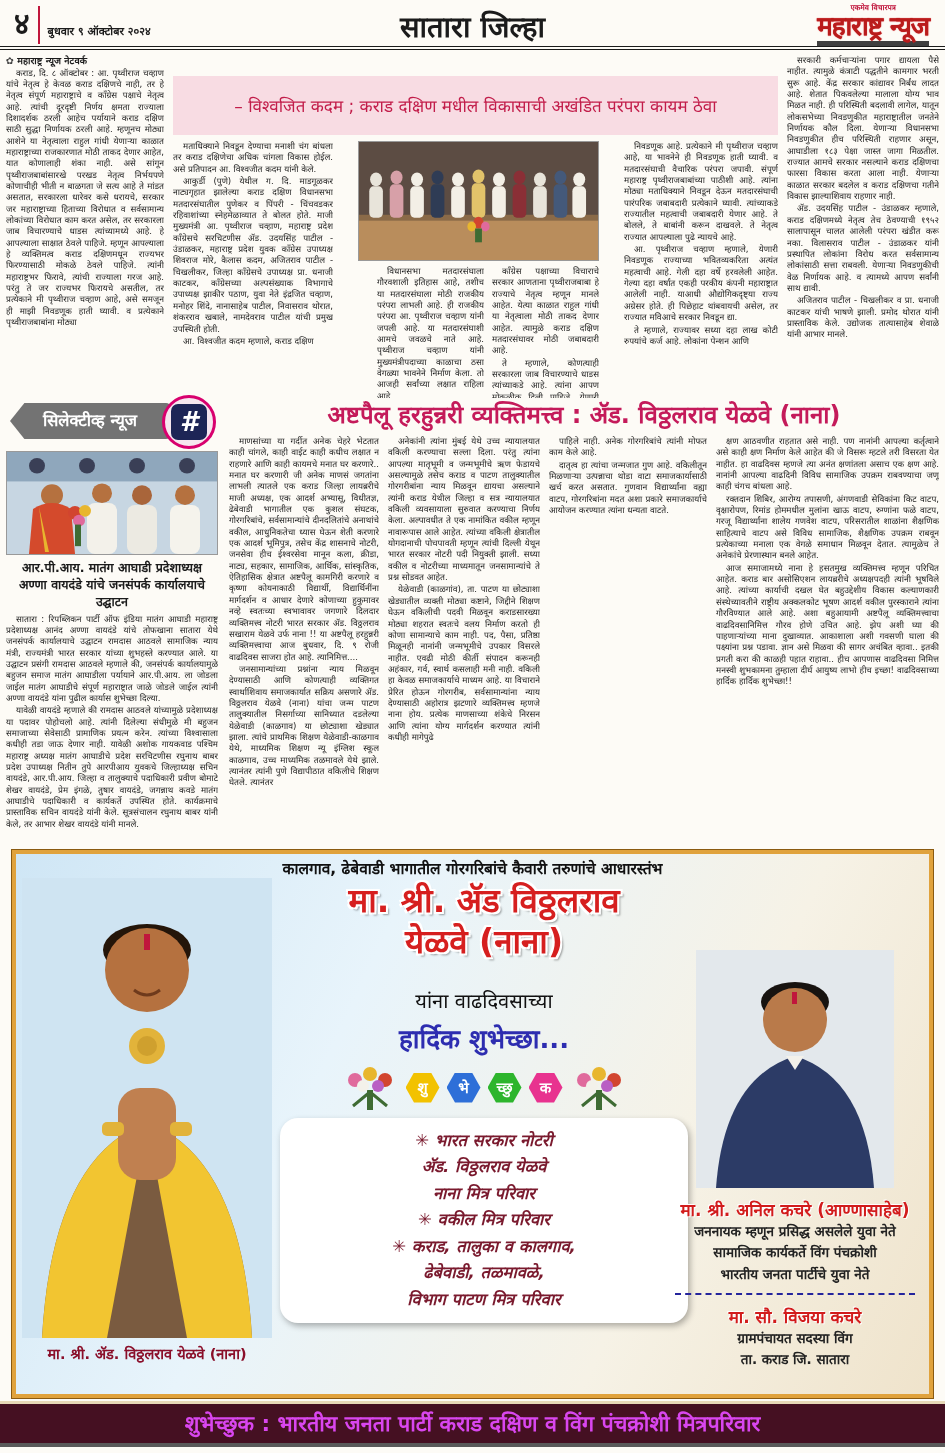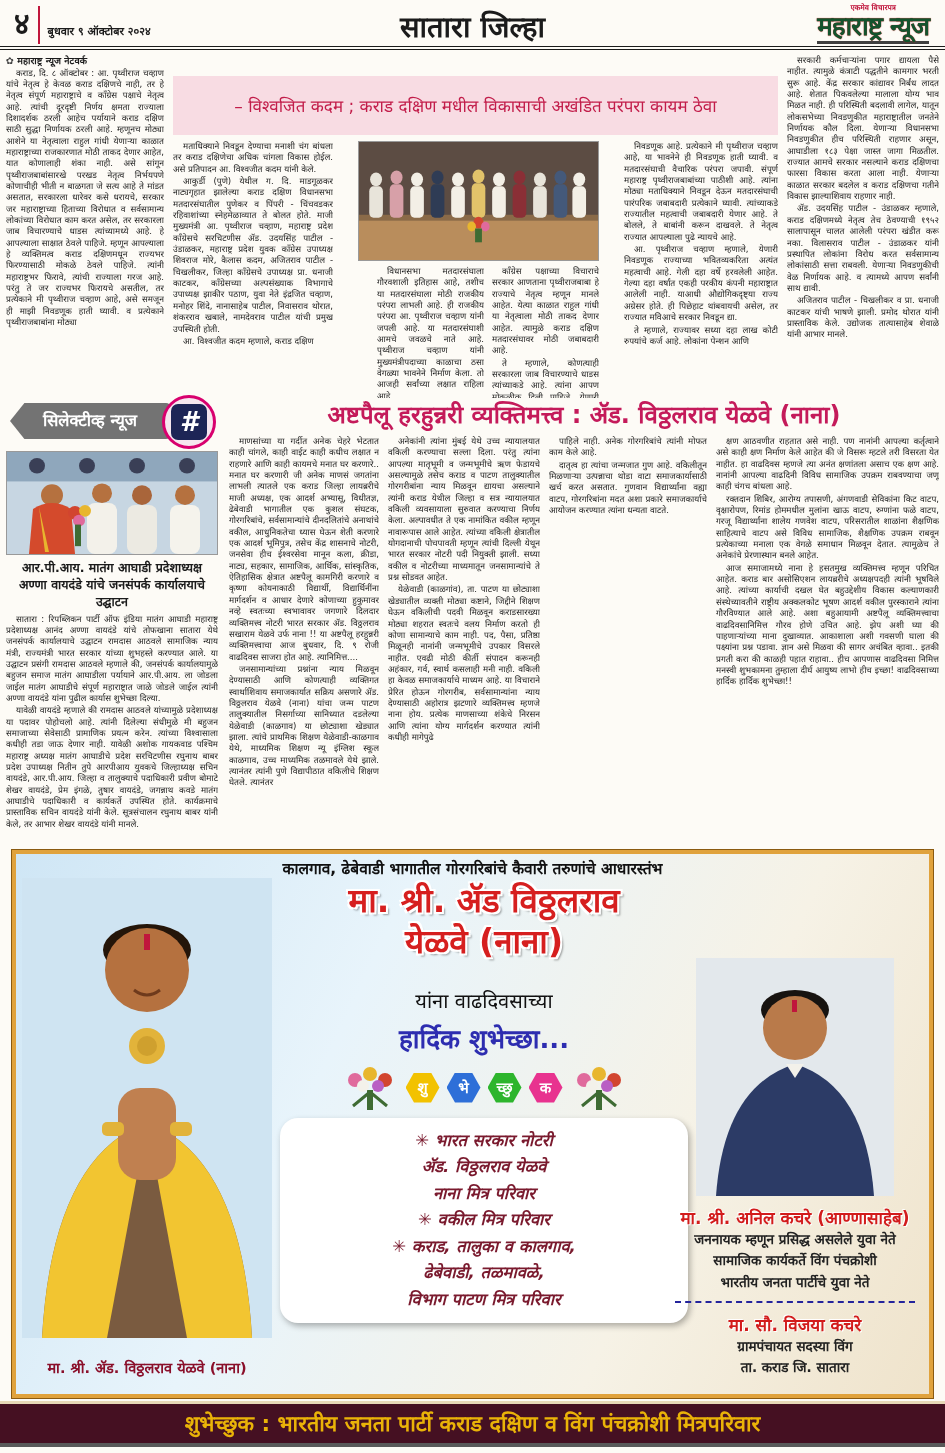--- a/index.html
+++ b/index.html
@@ -11,22 +11,22 @@
   }
   
   .hdr { position:absolute; top:0; left:0; right:0; height:50px; border-bottom:4px double #1b1b1b; }
   .hdr-left { position:absolute; left:14px; top:4px; display:flex; align-items:flex-end; gap:8px; }
   .pgnum { font-size:30px; font-weight:bold; line-height:40px; }
   .hdr-sep { width:2px; height:38px; background:#c0163c; }
   .hdr-date { font-size:11px; font-weight:bold; padding-bottom:6px; }
   .hdr-title { position:absolute; left:0; right:0; top:6px; text-align:center; font-size:29px; font-weight:bold; }
   .hdr-logo { position:absolute; right:16px; top:2px; text-align:center; }
   .hdr-tag { font-size:7.5px; color:#c0163c; font-weight:bold; }
-  .hdr-logo-text { font-size:26px; font-weight:bold; color:#14532d; letter-spacing:-1px;
-    text-shadow:0 0 1px #d6171f; border-bottom:3px solid #404040; line-height:1.1;}
+  .hdr-logo-text { font-size:26px; font-weight:bold; color:#b91c1c; letter-spacing:-1px;
+    text-shadow:0 0 1px #d6171f; border-bottom:5px solid #404040; line-height:1.1;}
   
   .coltext { font-size:8.6px; line-height:1.32; text-align:justify; overflow:hidden; }
   .para { margin:0 0 1px 0; text-indent:10px; }
   
   .article1 { position:absolute; top:55px; left:6px; right:6px; height:336px;
     display:grid; grid-template-columns:158px 1fr 152px; gap:9px; }
   .byline { font-size:9.5px; font-weight:bold; margin-bottom:0; }
   .byline .f-ic { color:#444; }
   .a1-col1, .a1-col6 { height:336px; }
   .a1-main h1 { font-size:27px; line-height:1.2; text-align:center; font-weight:bold; letter-spacing:-0.5px; }
@@ -58,49 +58,49 @@
   .a2-cols { display:grid; grid-template-columns:150px 152px 158px 1fr; gap:9px; height:405px; }
   .a2-cols .coltext { height:405px; }
   .a2-c3 { overflow:hidden; height:405px; }
   
   .ad { position:absolute; top:850px; left:12px; right:12px; height:548px;
     border:4px solid #e0a23c; outline:1px solid #8a5a10; background:
     linear-gradient(115deg,#cfe6f5 0%,#e8f4fb 35%,#f6f2e6 70%,#efe3cb 100%); }
   .ad-topline { text-align:center; font-weight:bold; font-size:15.5px; padding-top:3px; color:#111; }
   .ad-left { position:absolute; left:6px; top:24px; width:250px; bottom:8px; }
   .ad-left .photo { height:460px; border:none; background:linear-gradient(#bcd9ec,#e8f2f8); }
-  .ad-caption { margin-top:19px; text-align:center; color:#8a0f2a; font-weight:bold; font-size:14.5px; }
+  .ad-caption { margin-top:5px; text-align:center; color:#8a0f2a; font-weight:bold; font-size:14.5px; }
   .ad-center { position:absolute; left:264px; top:26px; width:408px; text-align:center; }
   .ad-title { color:#d61f1f; font-weight:bold; font-size:33px; line-height:1.25;
     text-shadow:2px 2px 0 #fff,-2px -2px 0 #fff,2px -2px 0 #fff,-2px 2px 0 #fff,3px 3px 2px rgba(0,0,0,.35); }
   .ad-sub { color:#8b1e9b; font-weight:bold; font-size:19px; margin-top:8px; }
   .ad-wish1 { color:#111; font-weight:normal; font-size:20px; margin-top:24px; }
   .ad-wish2 { color:#2d2db0; font-weight:bold; font-size:26px; margin-top:6px; }
   .badge-row { display:flex; align-items:center; justify-content:center; gap:7px; margin-top:10px; }
   .hex { width:34px; height:30px; clip-path:polygon(25% 0,75% 0,100% 50%,75% 100%,25% 100%,0 50%);
     color:#fff; font-weight:bold; font-size:15px; line-height:30px; text-align:center; }
   .hex:nth-of-type(1){ background:#f2c200; }
   .hex:nth-of-type(2){ background:#2e6fd8; }
   .hex:nth-of-type(3){ background:#2db52d; }
   .hex:nth-of-type(4){ background:#e8338f; }
   .bouquet { width:58px; height:44px; }
   .wisher-box { margin-top:8px; background:#fff; border-radius:18px; box-shadow:2px 3px 6px rgba(0,0,0,.3);
     padding:10px 8px; }
   .wisher-box .para { color:#7a1a2e; font-weight:bold; font-style:italic; font-size:16.5px;
     text-align:center; text-indent:0; line-height:1.55; }
-  .ad-right { position:absolute; right:8px; top:96px; width:252px; text-align:center;margin-top:8px; }
+  .ad-right { position:absolute; right:8px; top:96px; width:252px; text-align:center; }
   .ad-right .photo { width:198px; height:238px; margin:0 auto; border:none; background:linear-gradient(#dfe6ea,#cfd6dc); }
   .ad-name { color:#d21c1c; font-weight:bold; font-size:17px; margin-top:10px;
     text-shadow:1px 1px 0 #fff,-1px -1px 0 #fff; }
   .ad-desc .para { font-size:13.5px; font-weight:bold; color:#222; text-indent:0; text-align:center; line-height:1.5; }
   .ad-dash { border:none; border-top:2px dashed #24249c; margin:9px 6px; }
   
   .banner { position:absolute; left:0; right:0; top:1401px; height:46px; background:#451022;
     border-top:3px solid #e8d9b8; border-bottom:4px solid #5a5a5a; text-align:center; }
-  .banner span { color:#eab308; font-weight:bold; font-size:21.5px; line-height:39px; }
+  .banner span { color:#d946ef; font-weight:bold; font-size:21.5px; line-height:39px; }
 </style>
 </head>
 <body>
 
 <div class="page">
 
   <header class="hdr">
     <div class="hdr-left">
       <div class="pgnum">४</div>
       <div class="hdr-sep"></div>

